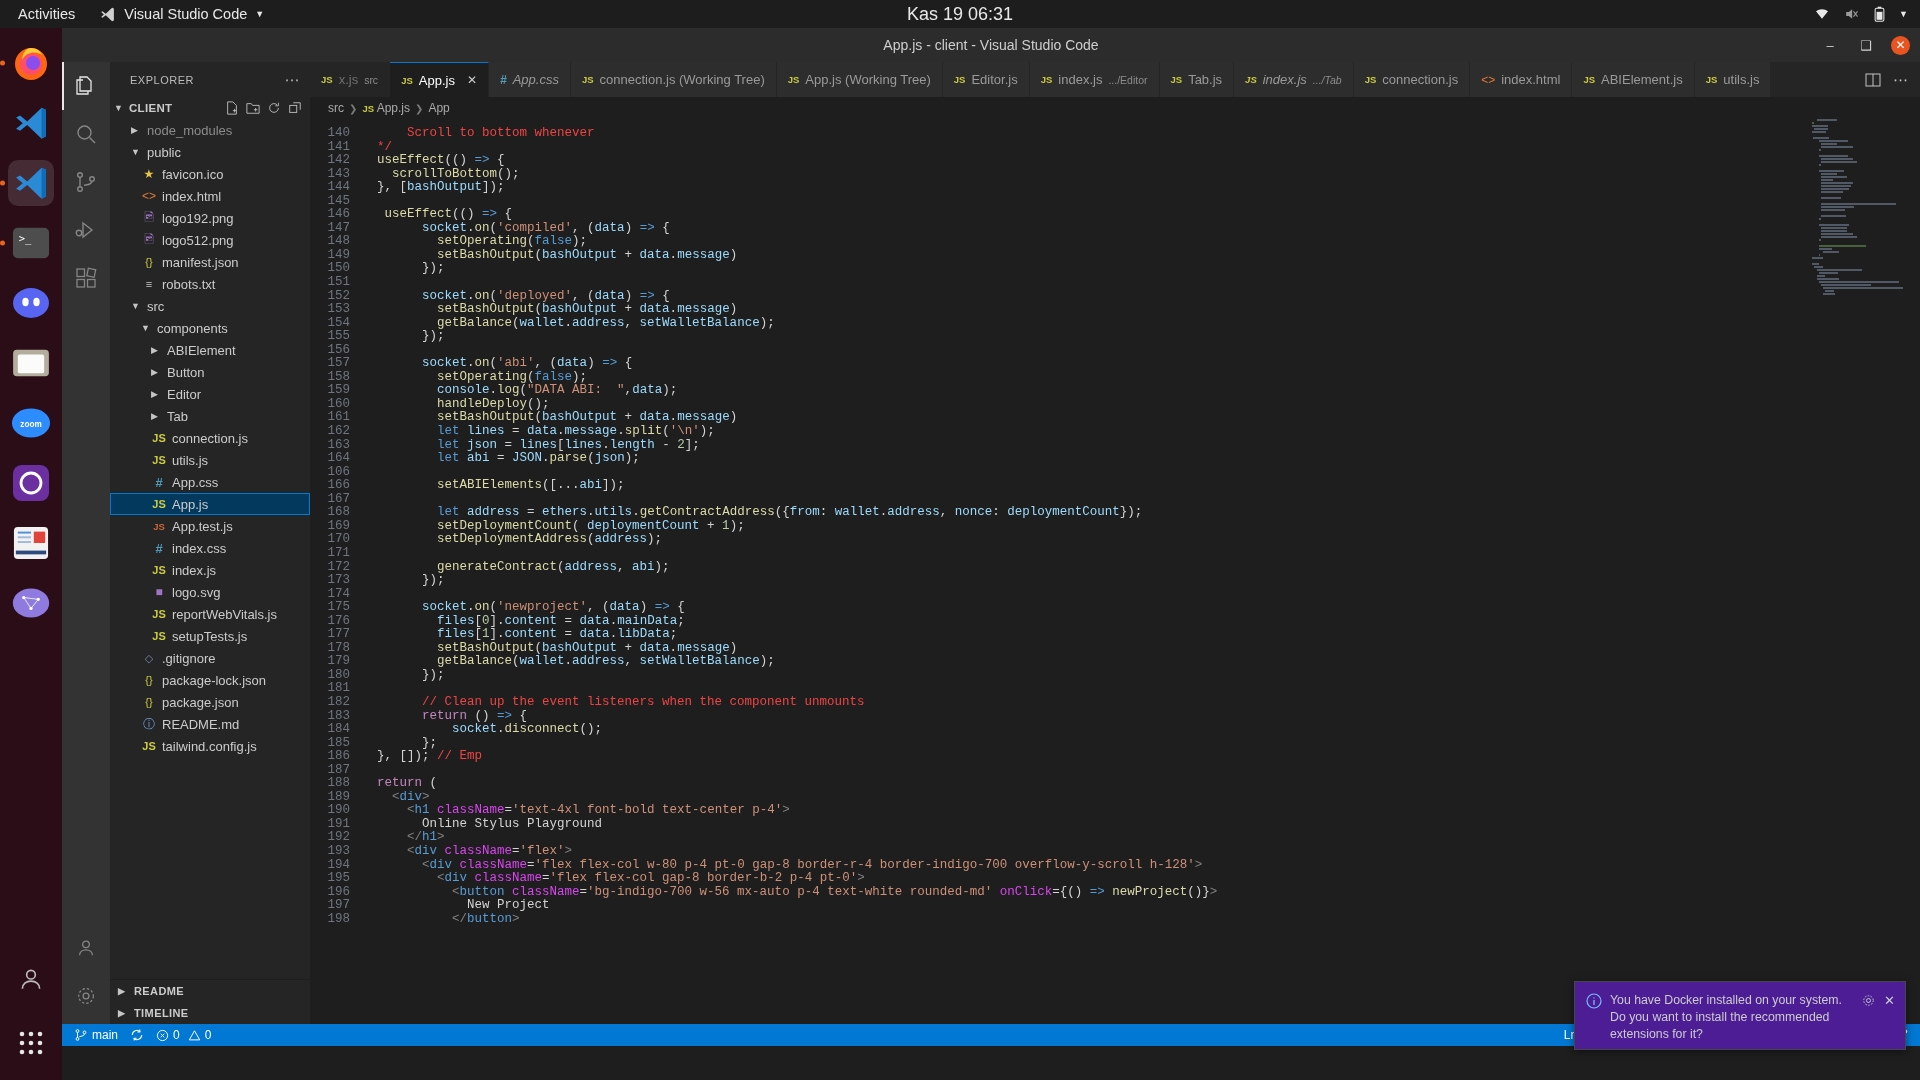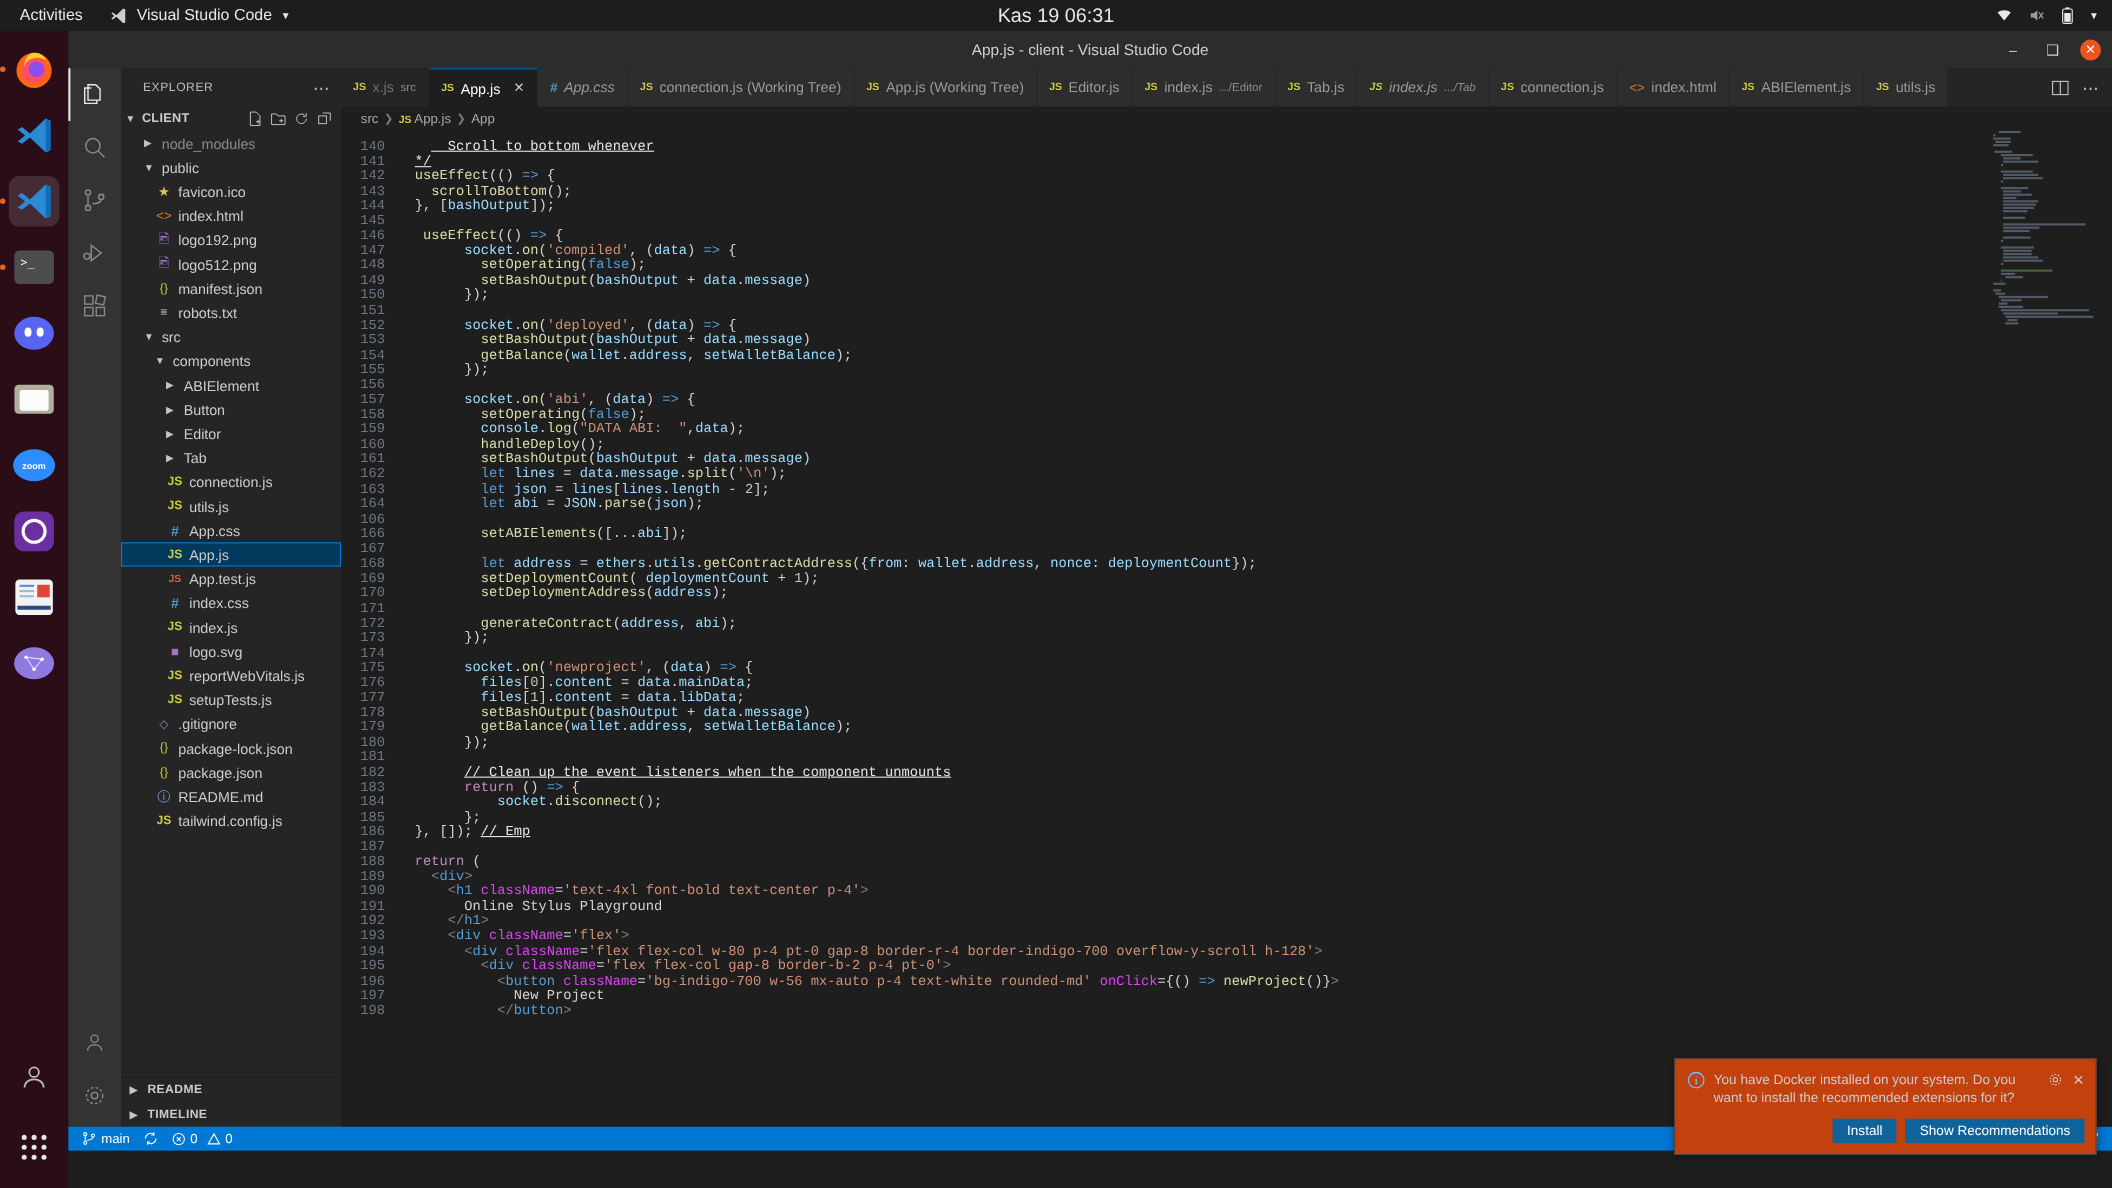--- a/index.html
+++ b/index.html
@@ -111,33 +111,33 @@
   .code { flex:1; font-family:"Liberation Mono", monospace; font-size:12.5px;
     line-height:13.55px; padding-top:8px; white-space:pre; overflow:hidden; position:relative; }
   .code div { height:13.55px; }
 
   
   .t-key { color:#c586c0; }
   .t-kw  { color:#569cd6; }
   .t-fn  { color:#dcdcaa; }
   .t-var { color:#9cdcfe; }
   .t-str { color:#ce9178; }
-  .t-cmt { color:#e5e5e5;text-decoration:underline; }
+  .t-cmt { color:#ef4444; }
   .t-num { color:#b5cea8; }
   .t-tag { color:#808080; }
   .t-jsxtag { color:#569cd6; }
   .t-attr { color:#d946ef;margin-top:24px; }
   .t-plain { color:#d4d4d4; }
 
   .minimap { position:absolute; right:14px; top:0; width:96px; height:100%; opacity:.55; }
   .mm-line { height:2px; margin-bottom:1px; }
   .scroll-dec { position:absolute; right:0; top:0; width:14px; height:100%; background:#1e1e1e; }
 
   
-  .notif { position:absolute; right:14px; bottom:30px; width:384px; background:#c2410c;
+  .notif { position:absolute; right:14px; bottom:30px; width:332px; background:#4c1d95;
     border:1px solid #474747; box-shadow:0 2px 8px rgba(0,0,0,.45); z-index:40; }
   .notif-top { display:flex; gap:8px; padding:10px 10px 6px 11px; }
   .notif-msg { flex:1; color:#cccccc; font-size:12.3px; line-height:17px; }
   .notif-acts { display:flex; gap:8px; color:#ccc; align-items:flex-start; padding-top:1px; }
   .notif-btns { display:flex; justify-content:flex-end; gap:8px; padding:4px 10px 10px; }
   .btn { background:#0e639c; color:#fff; font-size:12.3px; padding:4px 13px; border:none; }
 
   
   .statusbar { height:22px; background:#0078d4; display:flex; align-items:center;
     color:#fff; font-size:12px; padding:0 6px; }
@@ -737,24 +737,20 @@
             </svg>
             <div class="notif-msg">You have Docker installed on your system. Do you want to install the recommended extensions for it?</div>
             <div class="notif-acts">
               <svg width="15" height="15" viewBox="0 0 24 24">
                 <circle cx="12" cy="12" r="3.2" fill="none" stroke="currentColor" stroke-width="1.5"></circle>
                 <circle cx="12" cy="12" r="7.6" fill="none" stroke="currentColor" stroke-width="1.5" stroke-dasharray="2.6 2.2"></circle>
               </svg>
               <span style="font-size:13px;">✕</span>
             </div>
           </div>
-          <div class="notif-btns">
-            <button class="btn">Install</button>
-            <button class="btn">Show Recommendations</button>
-          </div>
         </div>
       </div>
     </div>
 
     <div class="statusbar">
       <div class="sb-item">
         <svg width="14" height="14" viewBox="0 0 16 16">
           <circle cx="4" cy="3.5" r="1.6" fill="none" stroke="#fff" stroke-width="1.1"></circle>
           <circle cx="4" cy="12.5" r="1.6" fill="none" stroke="#fff" stroke-width="1.1"></circle>
           <circle cx="12" cy="5" r="1.6" fill="none" stroke="#fff" stroke-width="1.1"></circle>

